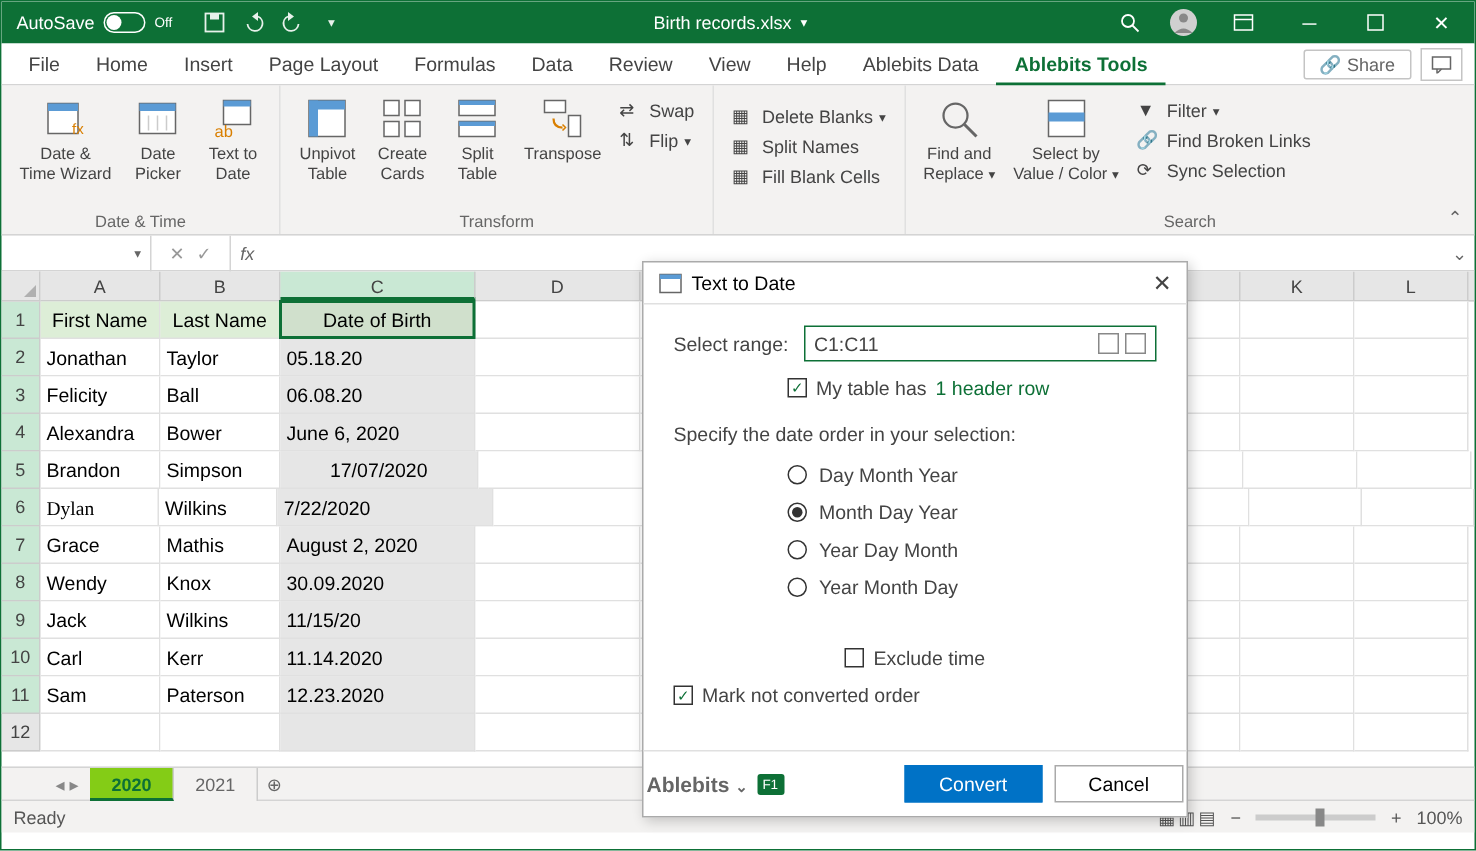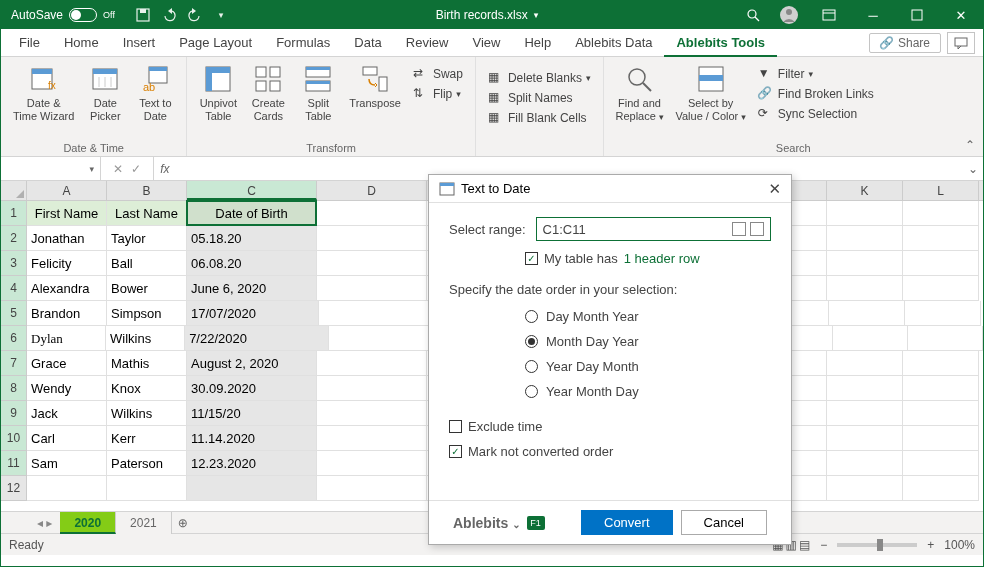--- a/index.html
+++ b/index.html
@@ -76,21 +76,21 @@
   .range-input { flex: 1; height: 24px; border: 1px solid #0d7036; padding: 0 6px; margin-left: 10px; display: flex; align-items: center; justify-content: space-between; font-size: 13px; }
   .range-icons { display: flex; gap: 4px; }
   .range-icon { width: 14px; height: 14px; border: 1px solid #888; }
   .checkbox-row { display: flex; align-items: center; gap: 6px; padding-left: 76px; margin-bottom: 16px;}
   .checkbox { width: 13px; height: 13px; border: 1px solid #333; display: flex; align-items: center; justify-content: center; font-size: 10px; color: #0d7036; }
   .radio-group { padding-left: 76px; }
   .radio-row { display: flex; align-items: center; gap: 8px; margin-bottom: 10px; }
   .radio { width: 13px; height: 13px; border: 1px solid #333; border-radius: 50%; display: flex; align-items: center; justify-content: center; }
   .radio.checked::after { content: ""; width: 7px; height: 7px; background: #333; border-radius: 50%; }
   .link-text { color: #0d7036; }
-  .dialog-footer { height: 44px; border-top: 1px solid #e0e0e0; display: flex; align-items: center; padding: 0 24px; }
+  .dialog-footer { height: 44px; border-top: 1px solid #e0e0e0; display: flex; align-items: center; padding: 0 2px; }
   .ablebits-logo { font-size: 14px; color: #666; font-weight: 600; }
   .ablebits-logo .small { font-size: 10px; }
   .f1-badge { margin-left: 6px; width: 18px; height: 14px; background: #0d7036; color: #fff; font-size: 9px; display: inline-flex; align-items: center; justify-content: center; border-radius: 2px; }
   .dialog-btn { margin-left: 8px; padding: 4px 22px; font-size: 13px; border: 1px solid #aaa; background: #fff; }
   .dialog-btn.primary { background: #0072c6; border-color: #0072c6; color: #fff; margin-left: auto; }
   
   
   .sheet-tabs { height: 22px; border-top: 1px solid #d4d4d4; display: flex; align-items: center; font-size: 12px; padding-left: 28px; background: #f3f2f1;}
   .sheet-nav { display: flex; gap: 6px; color: #888; padding: 0 8px; }
   .sheet-tab { padding: 0 14px; height: 22px; line-height: 22px; border-right: 1px solid #ccc; background: #84cc16; }
@@ -425,21 +425,21 @@
           <div class="cell" style="width: 80px;">Bower</div>
           <div class="cell col-c" style="width: 130px;">June 6, 2020</div>
           <div class="cell" style="width: 110px;"></div>
           <div class="cell" style="width: 400px;"></div>
           <div class="cell" style="width: 76px;"></div>
           <div class="cell" style="width: 76px;"></div>
         </div>
         <div class="grid-row">
           <div class="cell" style="width: 80px;">Brandon</div>
           <div class="cell" style="width: 80px;">Simpson</div>
-          <div class="cell col-c" style="width: 132px;">17/07/2020</div>
+          <div class="cell col-c" style="width: 132px; text-align: center;">17/07/2020</div>
           <div class="cell" style="width: 110px;"></div>
           <div class="cell" style="width: 400px;"></div>
           <div class="cell" style="width: 76px;"></div>
           <div class="cell" style="width: 76px;"></div>
         </div>
         <div class="grid-row">
           <div class="cell" style="width: 80px; font-family: Liberation Serif, serif;">Dylan</div>
           <div class="cell" style="width: 80px;">Wilkins</div>
           <div class="cell col-c" style="width: 146px;">7/22/2020</div>
           <div class="cell" style="width: 110px;"></div>
@@ -544,21 +544,21 @@
         </div>
       <div class="radio-row">
           <span class="radio"></span>
           <span>Year Day Month</span>
         </div>
       <div class="radio-row">
           <span class="radio"></span>
           <span>Year Month Day</span>
         </div>
     </div>
-    <div style="display:flex; align-items:center; gap:6px; margin-top:20px;">
+    <div style="display:flex; align-items:center; gap:6px; margin-top:32px;justify-content:center;">
       <span class="checkbox"></span>
       <span>Exclude time</span>
     </div>
     <div style="display:flex; align-items:center; gap:6px; margin-top:10px;">
       <span class="checkbox">✓</span>
       <span>Mark not converted order</span>
     </div>
   </div>
   <div class="dialog-footer">
     <span class="ablebits-logo"><span>Ablebits</span> <span class="small">⌄</span></span>

